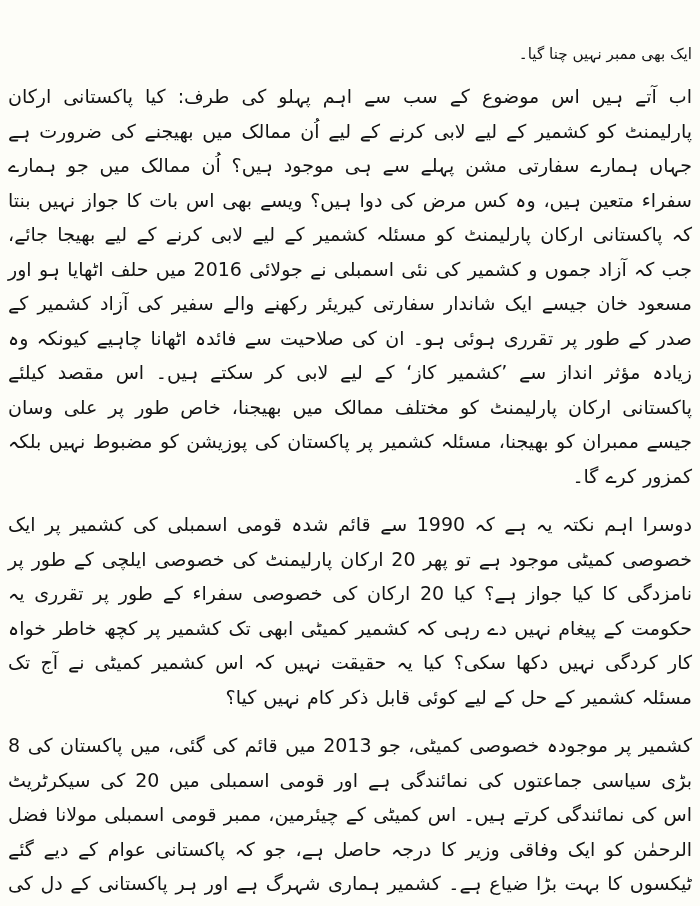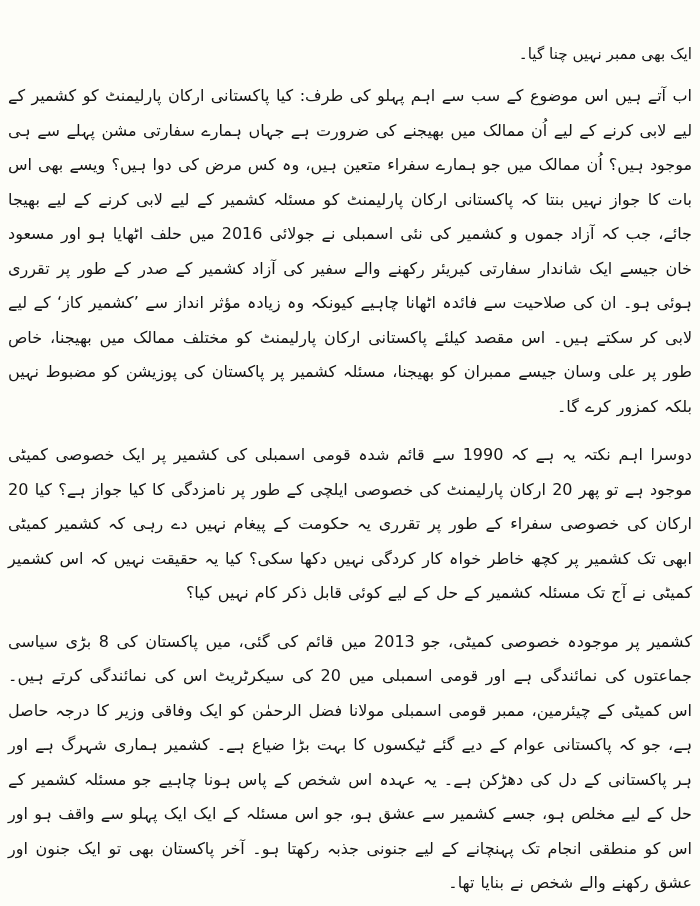--- a/index.html
+++ b/index.html
@@ -27,21 +27,21 @@
 
   .doc-body {
     direction: rtl;
     text-align: justify;
     text-align-last: right;
   }
 
   p.para {
     margin: 0 0 14px 0;
     padding: 0;
-    font-size: 16px;
+    font-size: 19px;
     line-height: 34.5px;
     letter-spacing: 0.1px;
     word-spacing: 1px;
     direction: rtl;
     unicode-bidi: isolate;
     text-align: justify;
     text-align-last: right;
     color: #141414;
   }
 

